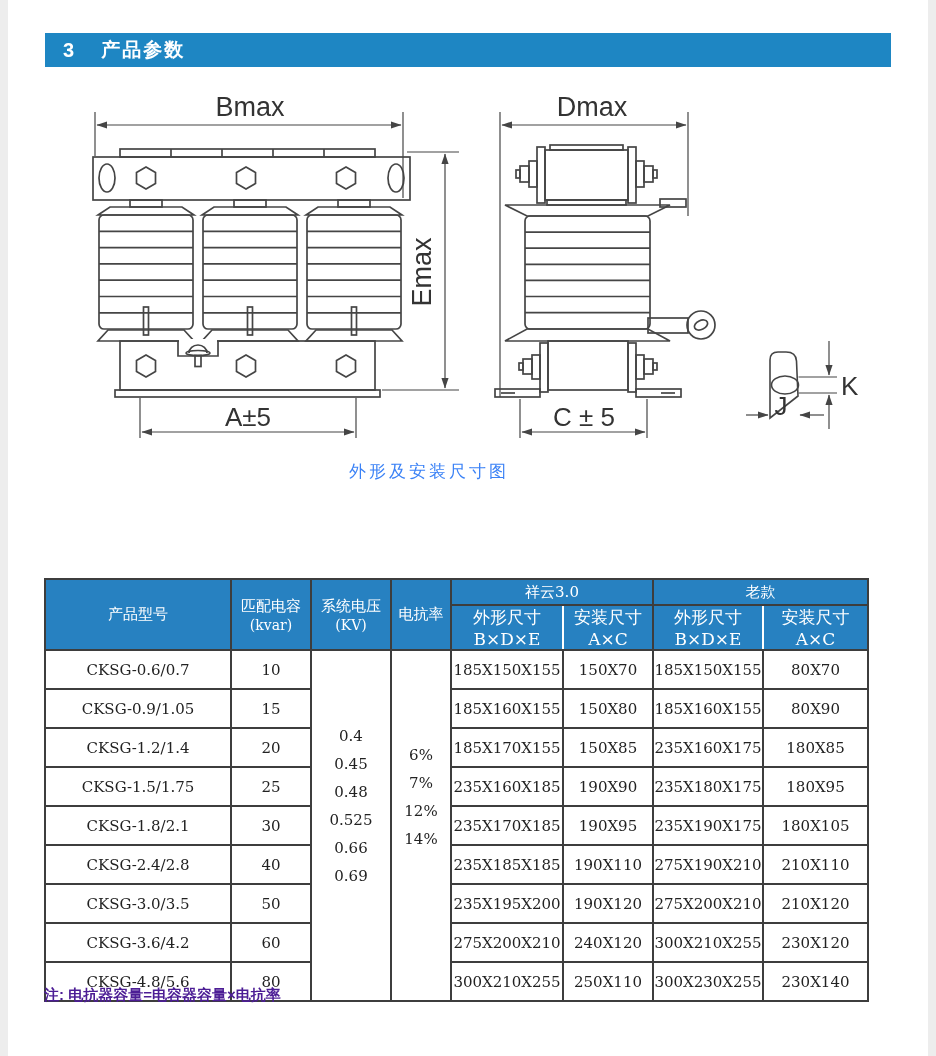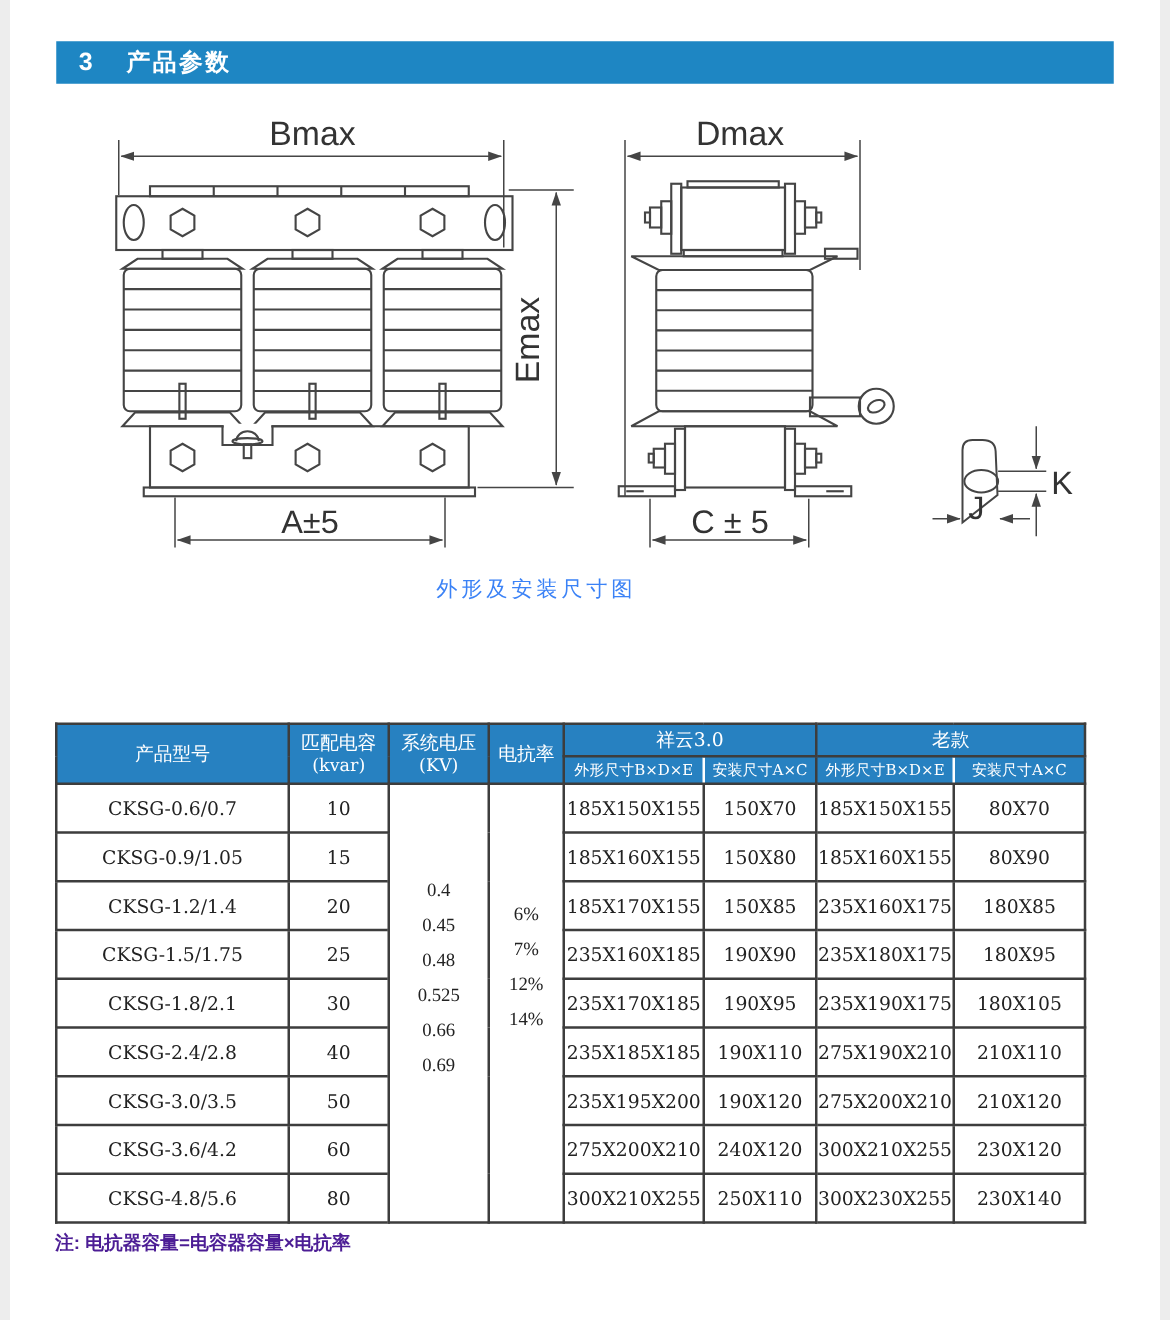--- a/index.html
+++ b/index.html
@@ -24,26 +24,26 @@
 
   table.spec { position:absolute; left:44px; top:578px; width:823px;
                border-collapse:collapse; table-layout:fixed;
                font-family:"DejaVu Serif", serif; }
   table.spec th, table.spec td { border:2px solid #3d3d3d; text-align:center;
                vertical-align:middle; color:#222222; }
   table.spec th { background:#2781c1; color:#ffffff; font-weight:normal; font-size:15px; }
   table.spec thead tr.r1 { height:26px; }
   table.spec thead tr.r2 { height:22px; }
   table.spec th .l2 { display:block; font-size:14px; margin-top:1px; }
-  table.spec th.sub { font-size:12px; border-top:2px solid #ffffff; }
+  table.spec th.sub { font-size:17px; border-top:2px solid #ffffff; }
   table.spec th.sub.wdiv-r { border-right:2px solid #ffffff; }
   table.spec th.sub.wdiv-l { border-left:2px solid #ffffff; }
   table.spec tbody tr { height:39px; }
   table.spec tbody td { font-size:15px; }
-  td.merged .stack span { display:block; line-height:28px; font-size:15px;font-family:Liberation Serif, serif; }
+  td.merged .stack span { display:block; line-height:28px; font-size:15px; }
   td.merged.voltage { padding-bottom:40px; }
   td.merged.reactance { padding-bottom:58px; }
 
   .notes { position:absolute; left:44px; top:982px; font-size:15px; font-weight:600;
            color:#4c1d95; line-height:26px; }
 </style>
 </head>
 <body>
 
 <div class="edge-strip left"></div>

